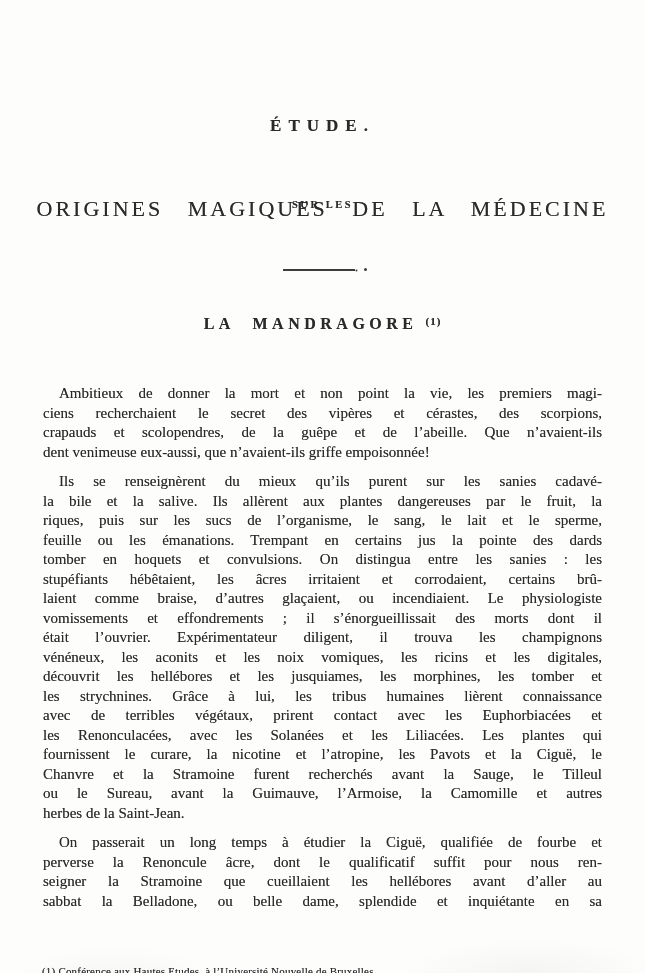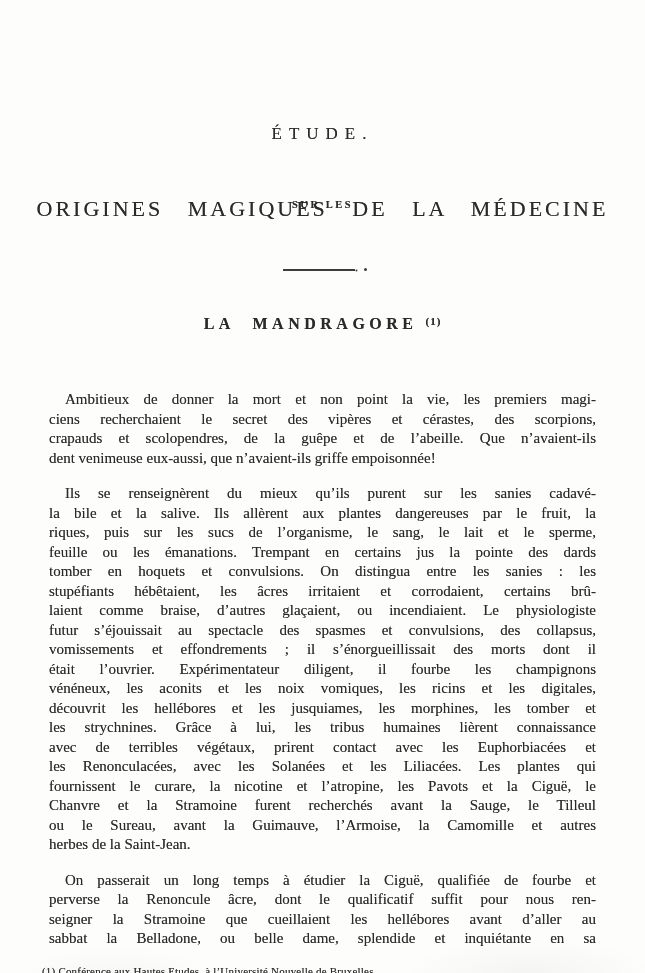--- a/index.html
+++ b/index.html
@@ -20,23 +20,23 @@
     overflow: hidden;
     text-shadow: 0 0 0.6px rgba(40,40,40,0.55);
   }
   .center {
     position: absolute;
     left: 0;
     right: 0;
     text-align: center;
   }
   .pretitle {
-    top: 124px;
+    top: 116px;
     font-size: 17px;
-    font-weight: normal;
+    font-weight: bold;
     letter-spacing: 7px;
   }
   .series {
     top: 167px;
     font-size: 10.5px;
     font-weight: bold;
     letter-spacing: 2.5px;
     margin-top: 32px;
   }
   .maintitle {
@@ -80,21 +80,21 @@
   }
   .bodytext {
     position: absolute;
     left: 33px;
     top: 374px;
     width: 579px;
     font-size: 15px;
     line-height: 19.5px;
   }
   .para {
-    margin: 16px;
+    margin: 10px;
     padding: 0;
   }
   .ln {
     text-align: justify;
     text-align-last: justify;
   }
   .ln.first {
     text-indent: 16px;
   }
   .ln.pend {
@@ -135,23 +135,22 @@
     </div>
 
     <div class="para">
       <div class="ln first">Ils se renseignèrent du mieux qu’ils purent sur les sanies cadavé-</div>
       <div class="ln">la bile et la salive. Ils allèrent aux plantes dangereuses par le fruit, la</div>
       <div class="ln">riques, puis sur les sucs de l’organisme, le sang, le lait et le sperme,</div>
       <div class="ln">feuille ou les émanations. Trempant en certains jus la pointe des dards</div>
       <div class="ln">tomber en hoquets et convulsions. On distingua entre les sanies : les</div>
       <div class="ln">stupéfiants hébêtaient, les âcres irritaient et corrodaient, certains brû-</div>
       <div class="ln">laient comme braise, d’autres glaçaient, ou incendiaient. Le physiologiste</div>
-      <div class="ln">futur s’éjouissait au spectacle des spasmes et convulsions, des collapsus,</div>
       <div class="ln">vomissements et effondrements ; il s’énorgueillissait des morts dont il</div>
-      <div class="ln">était l’ouvrier. Expérimentateur diligent, il fourbe les champignons</div>
+      <div class="ln">était l’ouvrier. Expérimentateur diligent, il trouva les champignons</div>
       <div class="ln">vénéneux, les aconits et les noix vomiques, les ricins et les digitales,</div>
       <div class="ln">découvrit les hellébores et les jusquiames, les morphines, les tomber et</div>
       <div class="ln">les strychnines. Grâce à lui, les tribus humaines lièrent connaissance</div>
       <div class="ln">avec de terribles végétaux, prirent contact avec les Euphorbiacées et</div>
       <div class="ln">les Renonculacées, avec les Solanées et les Liliacées. Les plantes qui</div>
       <div class="ln">fournissent le curare, la nicotine et l’atropine, les Pavots et la Ciguë, le</div>
       <div class="ln">Chanvre et la Stramoine furent recherchés avant la Sauge, le Tilleul</div>
       <div class="ln">ou le Sureau, avant la Guimauve, l’Armoise, la Camomille et autres</div>
       <div class="ln pend">herbes de la Saint-Jean.</div>
     </div>

